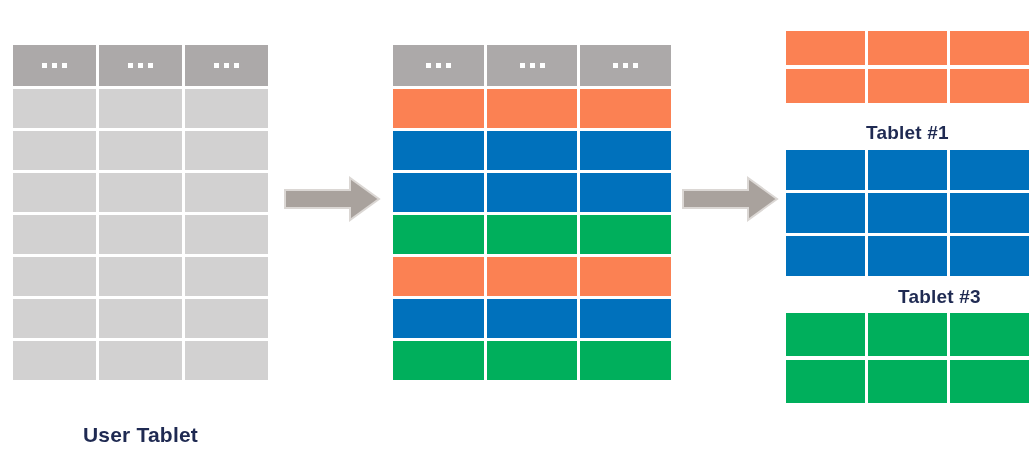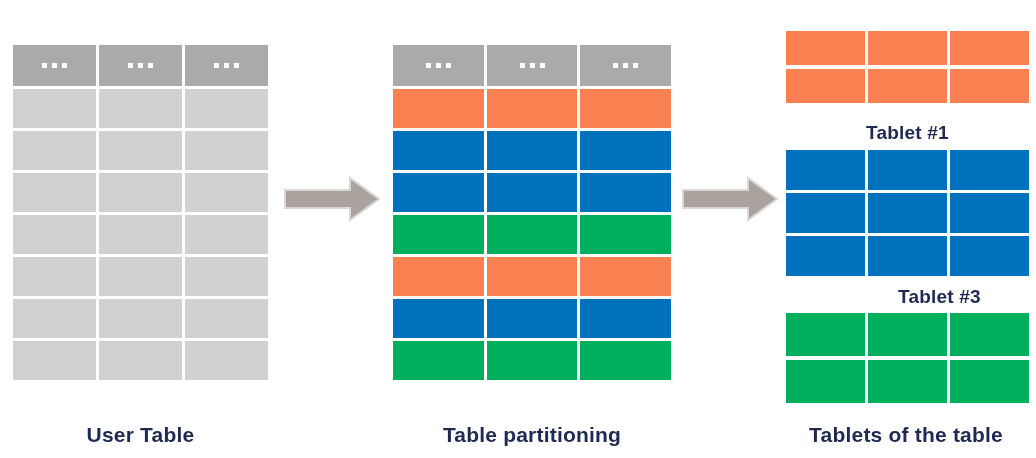--- a/index.html
+++ b/index.html
@@ -220,17 +220,15 @@
         <div class="cell" style="background: rgb(0, 175, 92);"></div>
         <div class="cell" style="background: rgb(0, 175, 92);"></div>
       </div>
       <div class="trow">
         <div class="cell" style="background: rgb(0, 175, 92);"></div>
         <div class="cell" style="background: rgb(0, 175, 92);"></div>
         <div class="cell" style="background: rgb(0, 175, 92);"></div>
       </div>
     </div>
 
-  <div id="caption-user" class="abs caption">User Table</div>
-  <div id="caption-partitioning" class="abs caption">Table partitioning</div>
-  <div id="caption-tablets" class="abs caption">Tablets of the table</div>
+  <div id="caption-user" class="abs caption">User Tablet</div>
 
 </div>
 
 </body></html>

